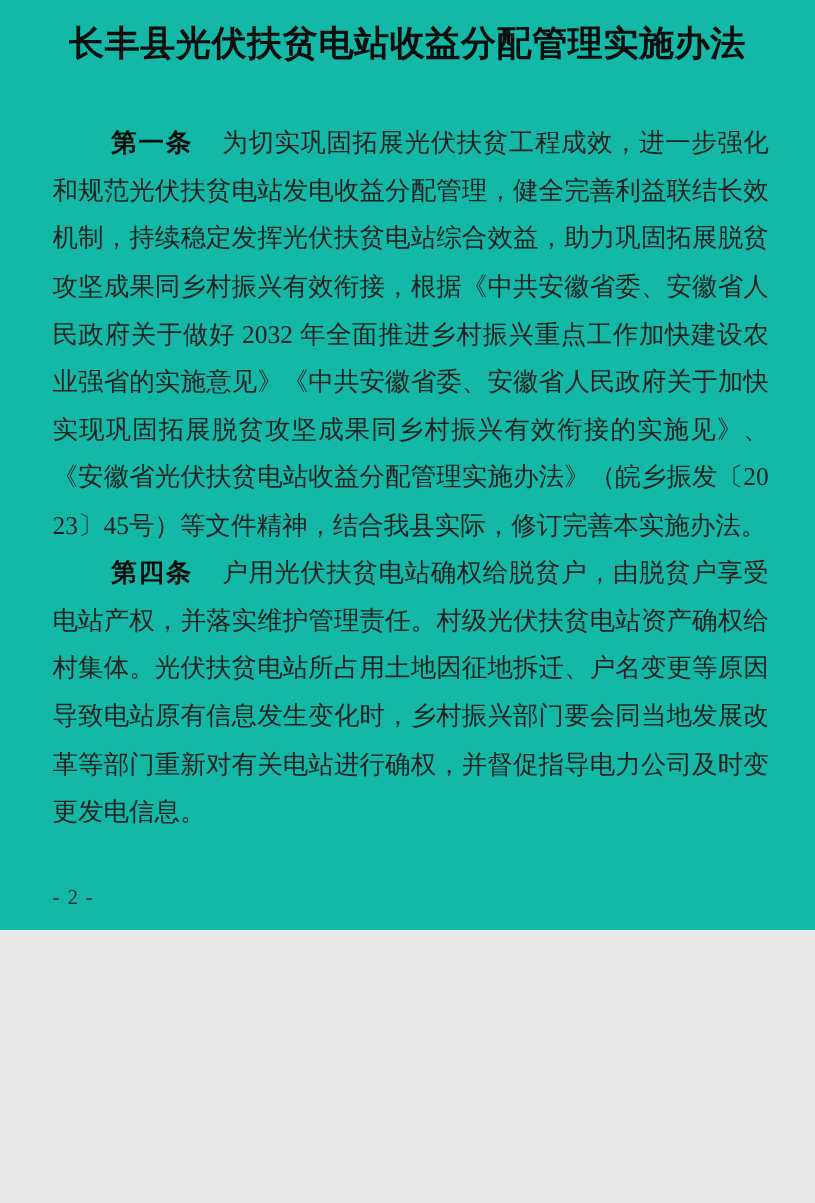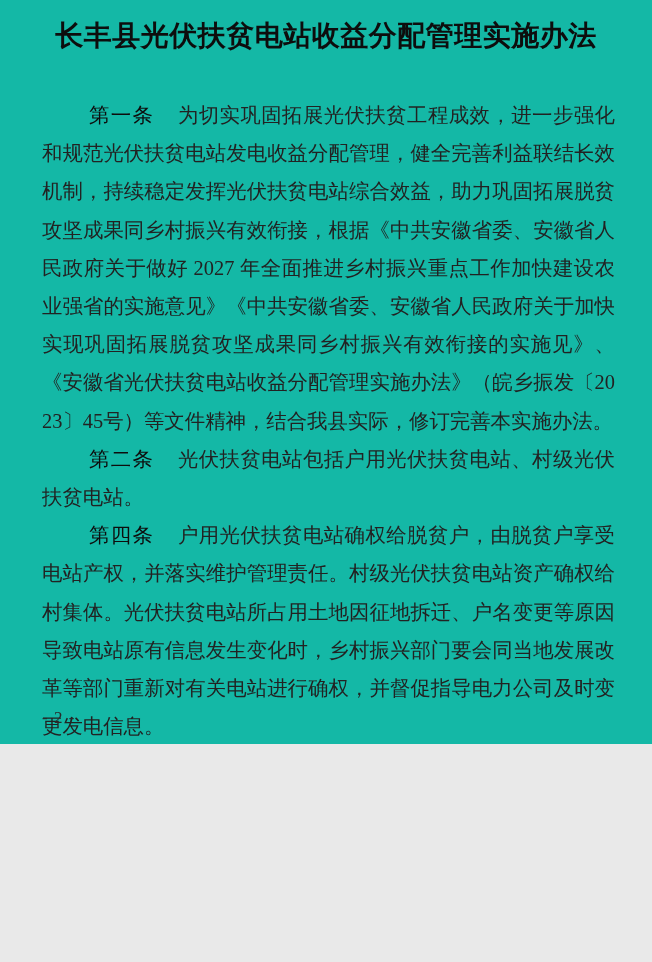--- a/index.html
+++ b/index.html
@@ -40,21 +40,21 @@
   .article {
     margin: 0;
     font-size: 20.4px;
     line-height: 38.2px;
     text-align: justify;
     text-indent: 2.3em;
     color: #222;
     word-break: break-all;
   }
   .article-number {
-    font-weight: 400;
+    font-weight: 700;
     color: #0d0d0d;
     margin-right: 1.15em;
     letter-spacing: 1px;
   }
   .page-number {
     position: absolute;
     left: 42px;
     bottom: 16px;
     font-size: 17px;
     letter-spacing: 1px;
@@ -64,26 +64,23 @@
 </head>
 <body>
 
 <div class="page">
 
   <h1 class="doc-title">长丰县光伏扶贫电站收益分配管理实施办法</h1>
 
   <div class="doc-body">
 
     <p class="article">
-      <span class="article-number">第一条</span><span>为切实巩固拓展光伏扶贫工程成效，进一步强化和规范光伏扶贫电站发电收益分配管理，健全完善利益联结长效机制，持续稳定发挥光伏扶贫电站综合效益，助力巩固拓展脱贫攻坚成果同乡村振兴有效衔接，根据《中共安徽省委、安徽省人民政府关于做好 2027 年全面推进乡村振兴重点工作加快建设农业强省的实施意见》《中共安徽省委、安徽省人民政府关于加快实现巩固拓展脱贫攻坚成果同乡村振兴有效衔接的实施见》、《安徽省光伏扶贫电站收益分配管理实施办法》（皖乡振发〔2023〕45号）等文件精神，结合我县实际，修订完善本实施办法。</span>
+      <span class="article-number">第一条</span><span>为切实巩固拓展光伏扶贫工程成效，进一步强化和规范光伏扶贫电站发电收益分配管理，健全完善利益联结长效机制，持续稳定发挥光伏扶贫电站综合效益，助力巩固拓展脱贫攻坚成果同乡村振兴有效衔接，根据《中共安徽省委、安徽省人民政府关于做好 2032 年全面推进乡村振兴重点工作加快建设农业强省的实施意见》《中共安徽省委、安徽省人民政府关于加快实现巩固拓展脱贫攻坚成果同乡村振兴有效衔接的实施见》、《安徽省光伏扶贫电站收益分配管理实施办法》（皖乡振发〔2023〕45号）等文件精神，结合我县实际，修订完善本实施办法。</span>
     </p>
 
-    <p class="article">
-      <span class="article-number">第二条</span><span>光伏扶贫电站包括户用光伏扶贫电站、村级光伏扶贫电站。</span>
-    </p>
 
 
     <p class="article">
       <span class="article-number">第四条</span><span>户用光伏扶贫电站确权给脱贫户，由脱贫户享受电站产权，并落实维护管理责任。村级光伏扶贫电站资产确权给村集体。光伏扶贫电站所占用土地因征地拆迁、户名变更等原因导致电站原有信息发生变化时，乡村振兴部门要会同当地发展改革等部门重新对有关电站进行确权，并督促指导电力公司及时变更发电信息。</span>
     </p>
 
 
   </div>
 
   <div class="page-number">- 2 -</div>

